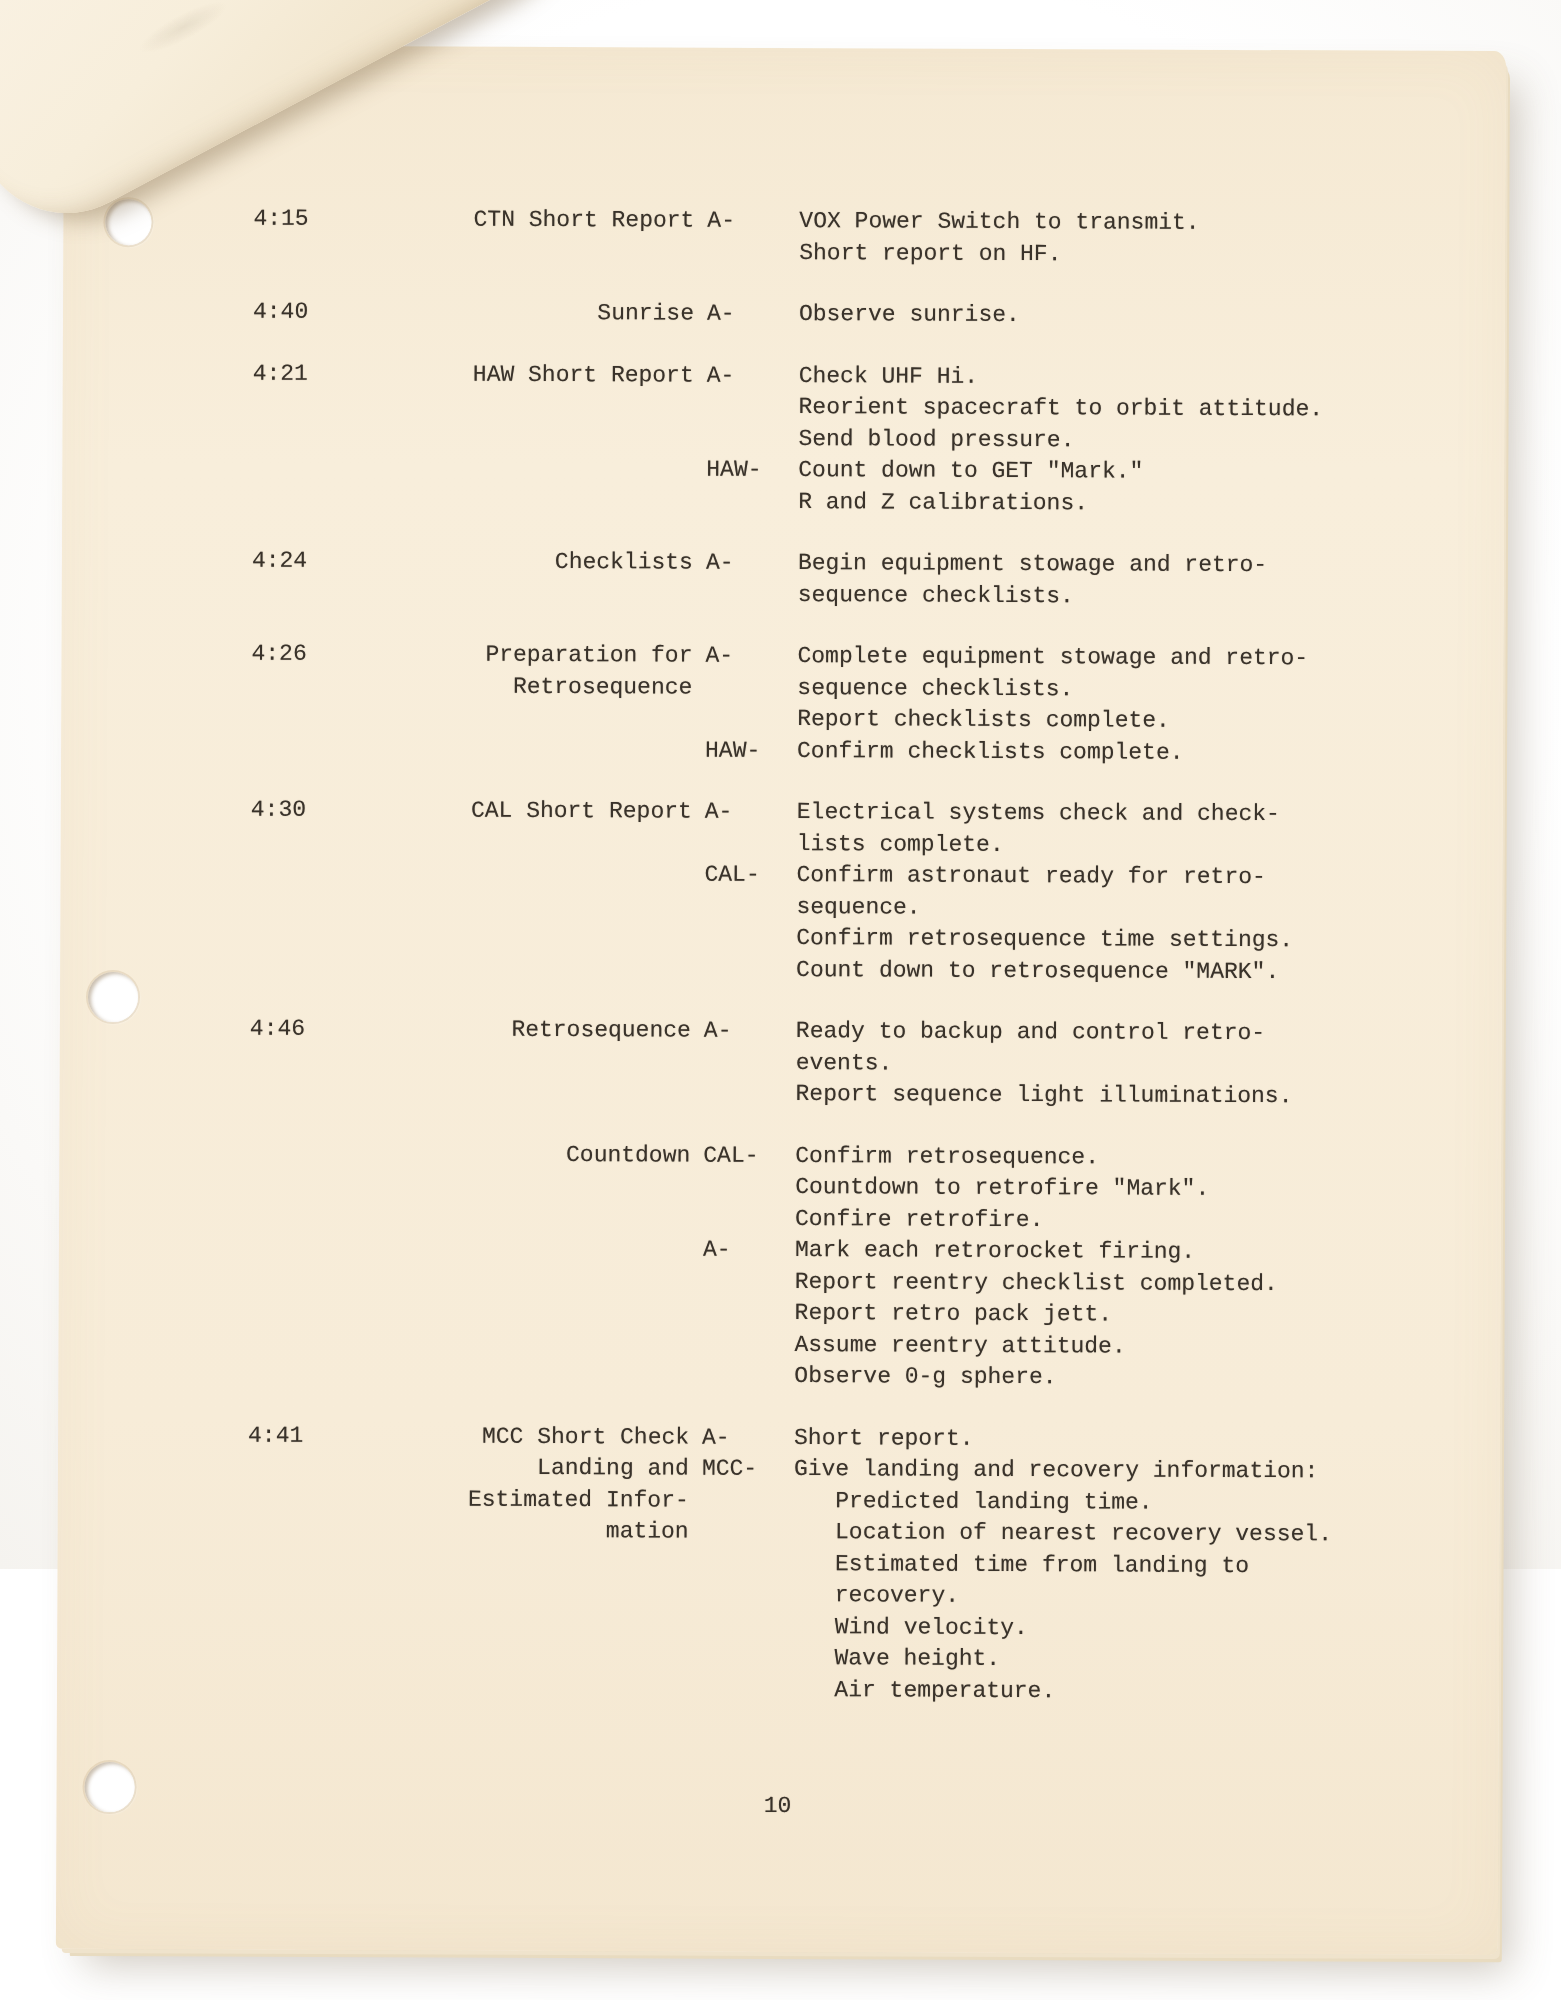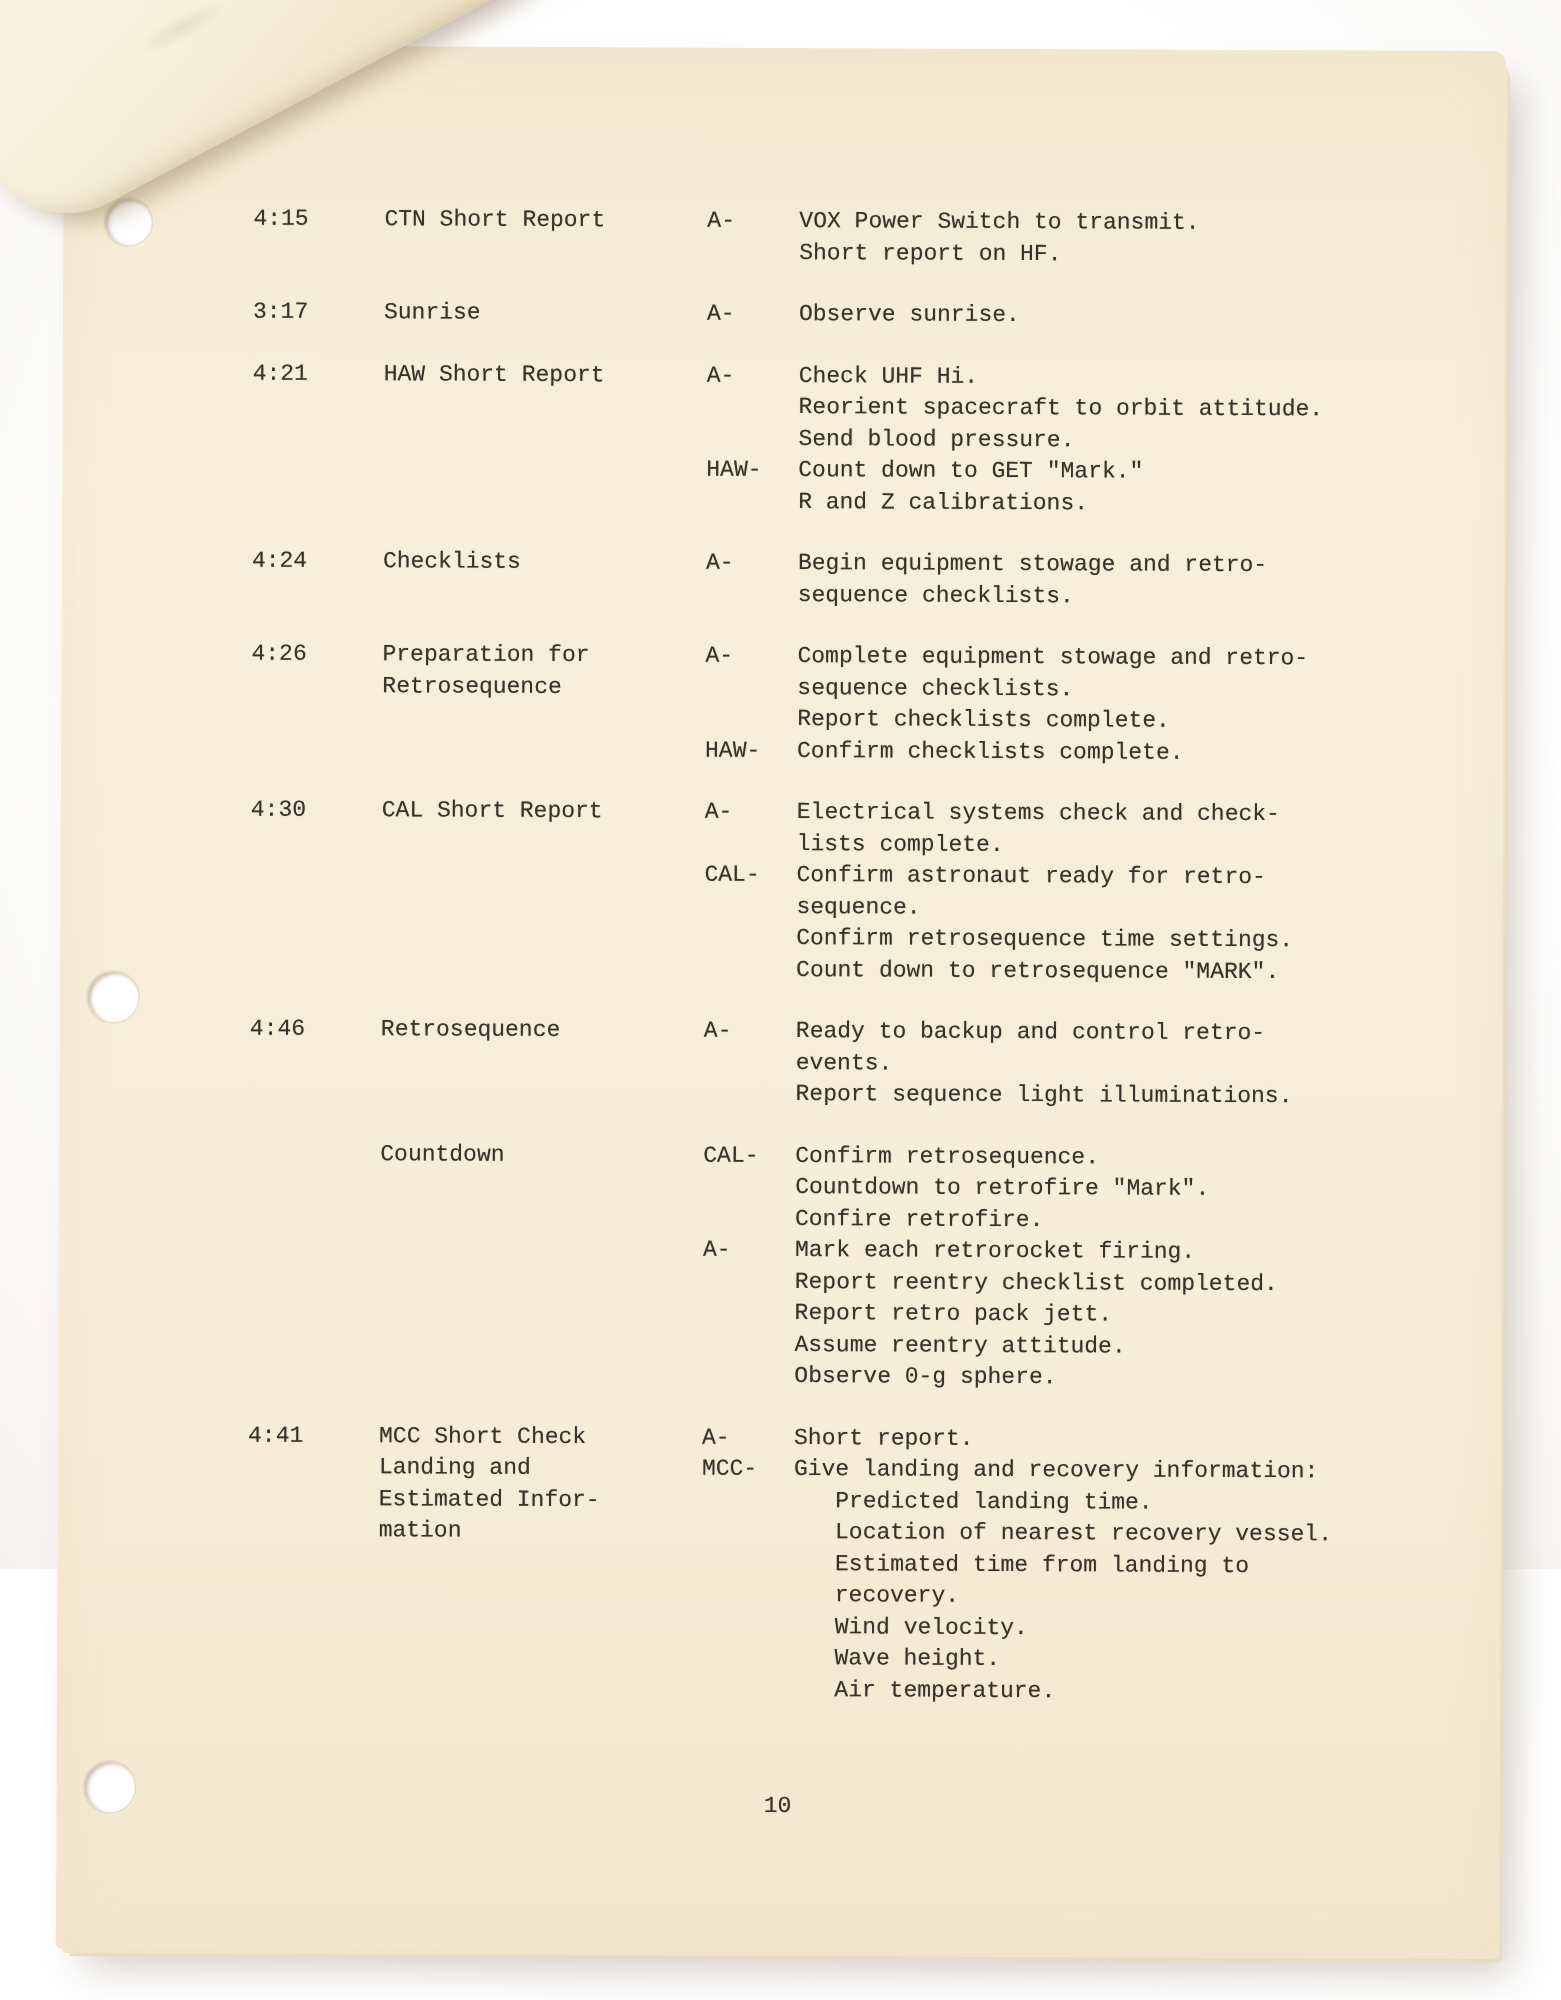--- a/index.html
+++ b/index.html
@@ -40,21 +40,21 @@
   
   .content {
     position: absolute; left: 0; top: 158px; width: 100%;
     font-size: 23px; line-height: 31.5px; color: #39322a;
     text-shadow: 0 0 1px rgba(58, 50, 40, 0.45);
   }
   .group { position: relative; margin-top: 30px; min-height: 31.5px; }
   .group:first-child { margin-top: 0; }
   .time  { position: absolute; left: 190px; top: 0; white-space: pre; }
   .event { position: absolute; left: 321px; top: 0; width: 310px; }
-  .event .line { white-space: pre; }
+  .event .line { white-space: pre; text-align: right; }
   .actions { margin-left: 644px; }
   .action { display: flex; }
   .party { flex: 0 0 92px; white-space: pre; }
   .lines { flex: 1 1 auto; }
   .lines .line { white-space: pre; }
 
   .page-number {
     position: absolute; left: 0; top: 1743px; width: 100%;
     text-align: center;
     font-size: 23px; line-height: 31.5px; color: #39322a;
@@ -103,21 +103,21 @@
     <div class="party">A-</div>
     <div class="lines">
                 <div class="line">VOX Power Switch to transmit.</div>
                 <div class="line">Short report on HF.</div>
               </div>
   </div>
 </div>
   </section>
 
   <section class="group">
-    <div class="time">3:17</div>
+    <div class="time">4:40</div>
     <div class="event">
             <div class="line">Sunrise</div>
           </div>
     <div class="actions">
   <div class="action">
     <div class="party">A-</div>
     <div class="lines">
                 <div class="line">Observe sunrise.</div>
               </div>
   </div>

